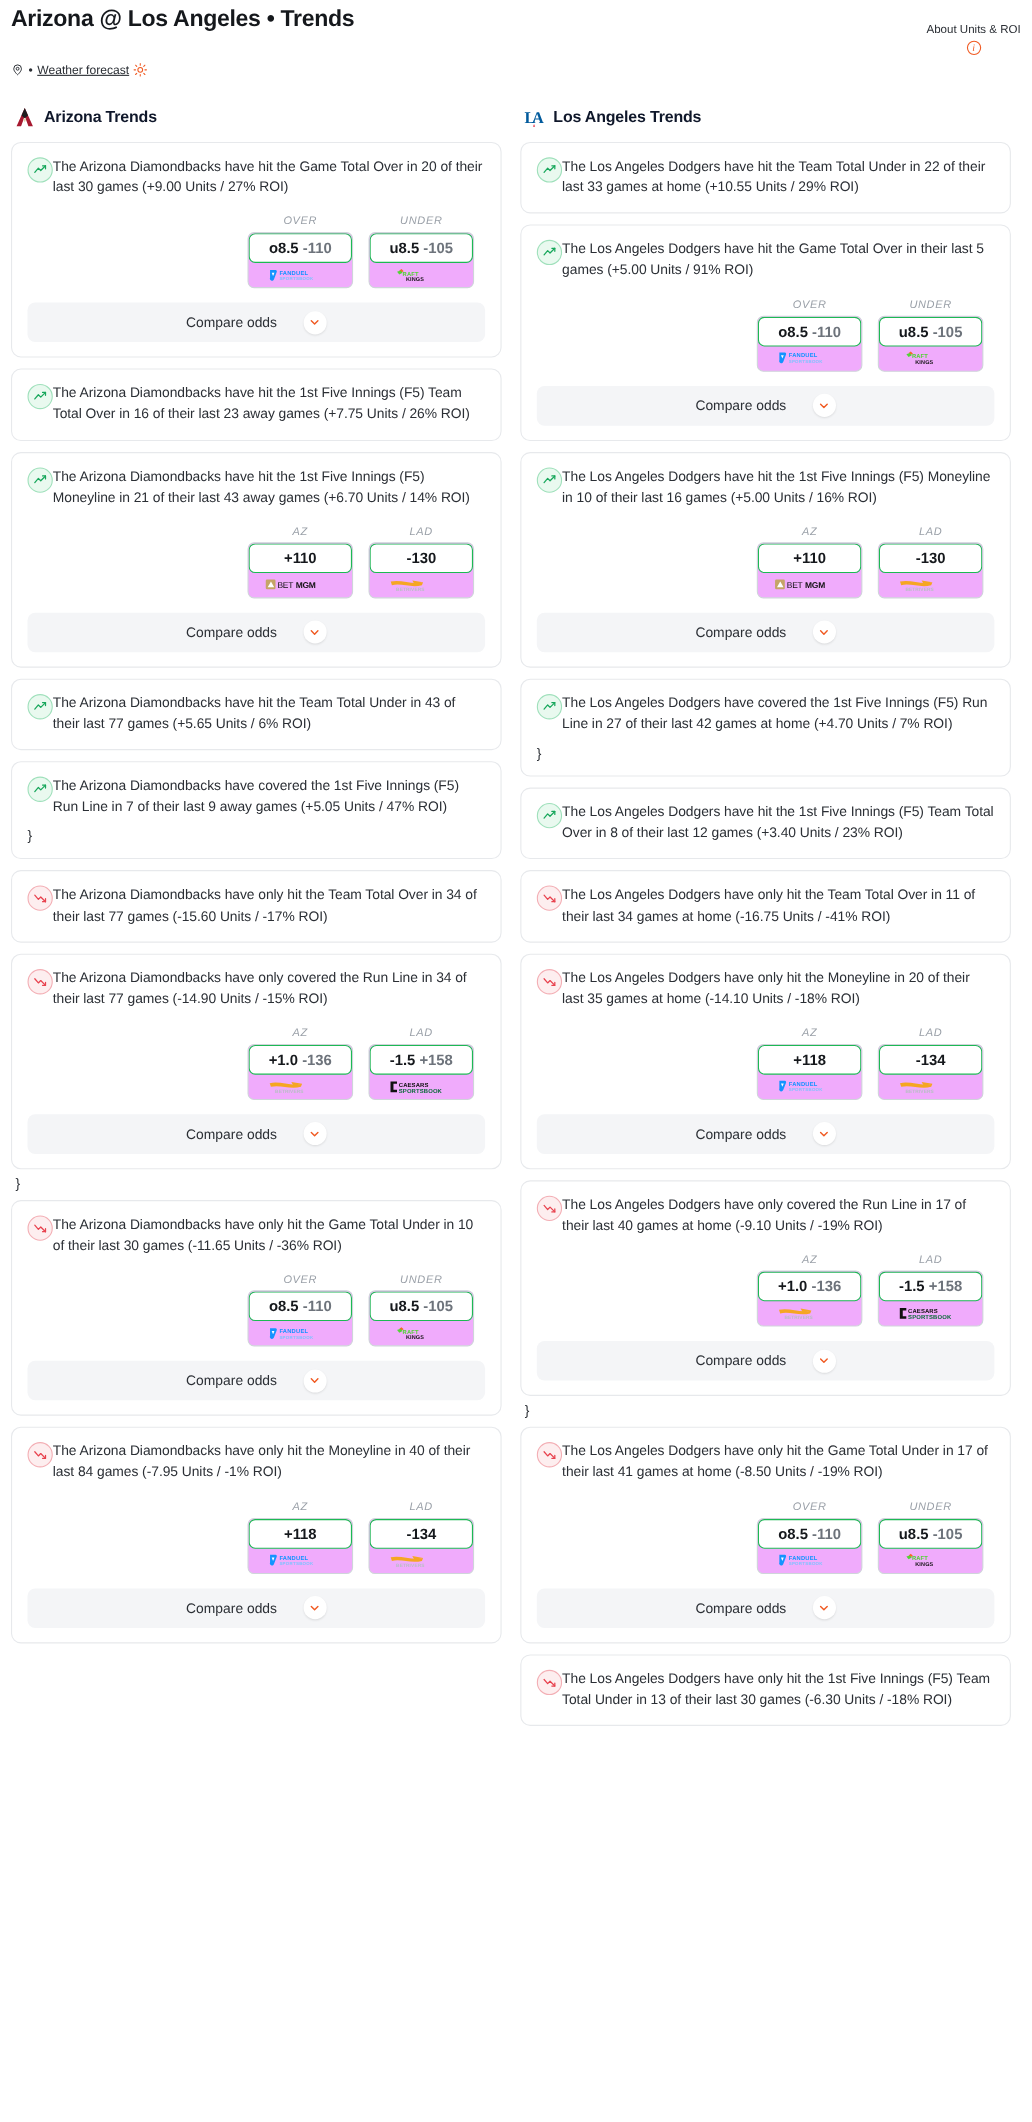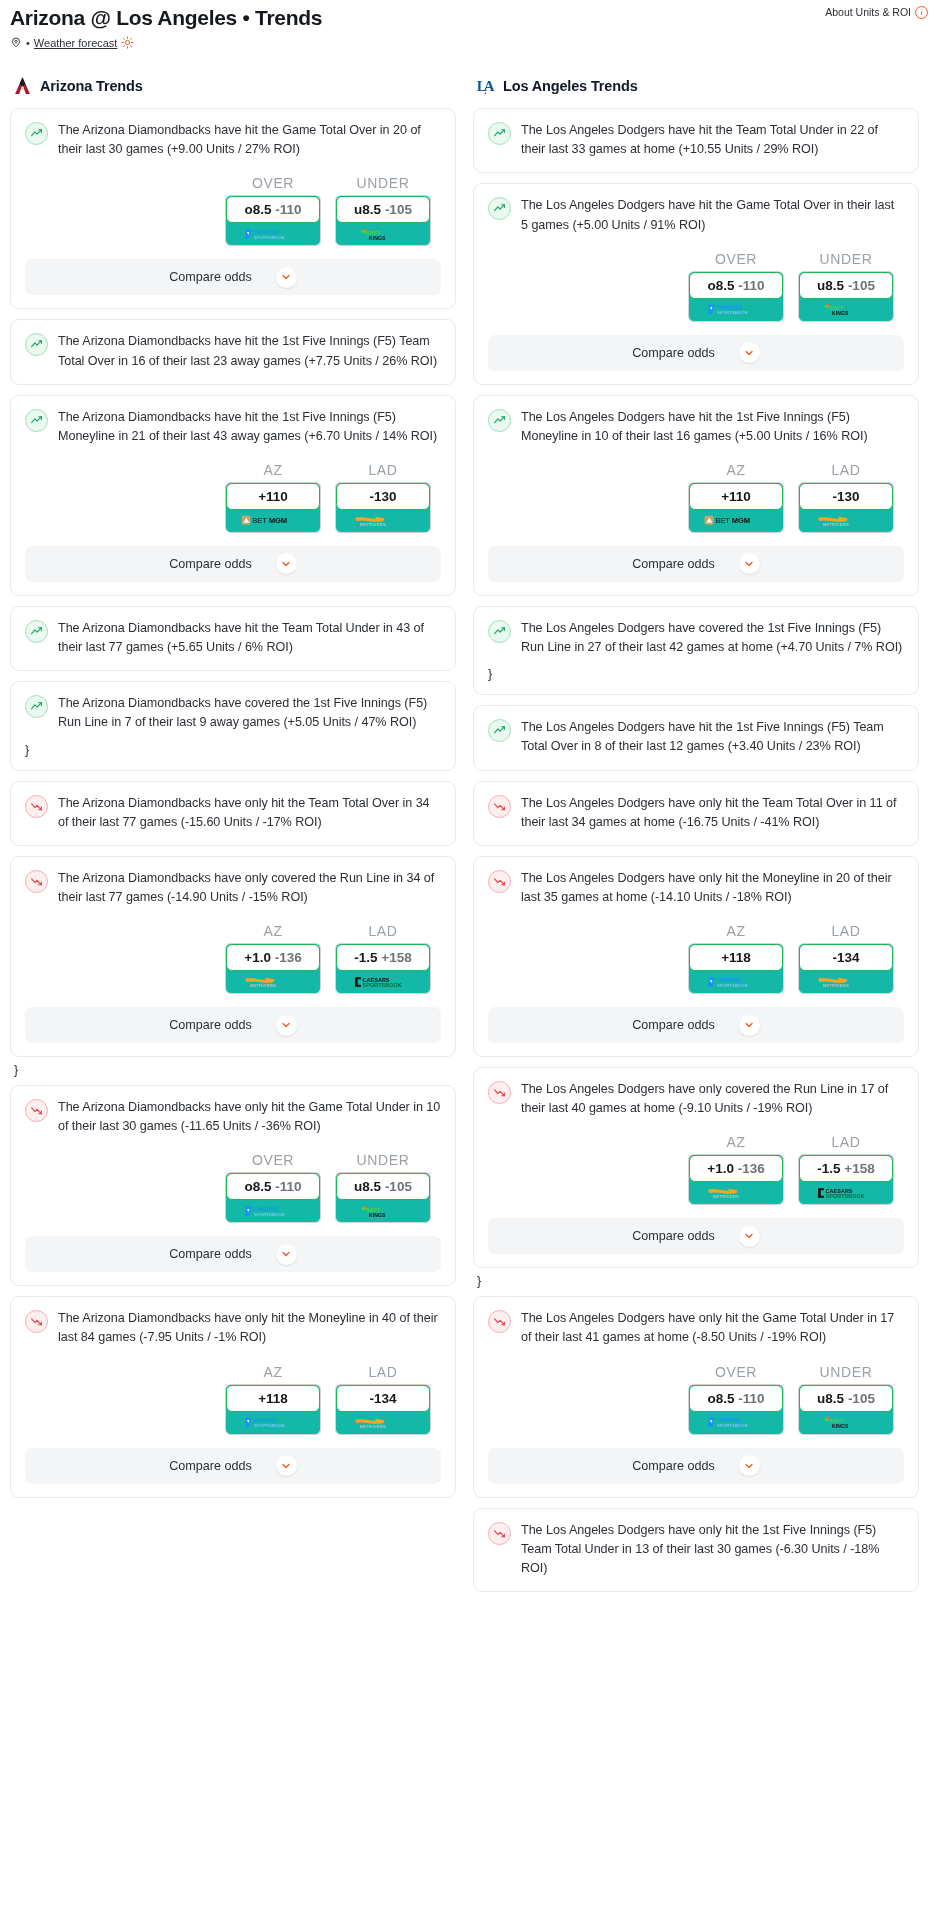--- a/index.html
+++ b/index.html
@@ -20,26 +20,28 @@
   .title-row { display: flex; align-items: flex-start; justify-content: space-between; }
   .page-title {
     font-size: 21px;
     font-weight: bold;
     letter-spacing: -0.3px;
     color: #15181c;
     line-height: 1.1;
   }
   .about-link {
     display: flex;
+    align-items: center;
     gap: 4px;
     font-size: 10.5px;
     color: #2b2f35;
     white-space: nowrap;
-    margin-top: 0;
+    margin-top: 15px;
     cursor: pointer;
+    flex-direction: column;
   }
   .info-circle {
     width: 13px; height: 13px;
     border: 1.2px solid #f05a22;
     border-radius: 50%;
     color: #f05a22;
     font-size: 9px;
     line-height: 11px;
     text-align: center;
     font-style: italic;
@@ -85,21 +87,21 @@
 
   
   .trend-card {
     border: 1px solid #e7e9ec;
     border-radius: 9px;
     background: #fff;
     margin-bottom: 10px;
     padding: 12px 14px 13px 14px;
     position: relative;
   }
-  .trend-top { display: flex; gap: 10px; align-items: flex-start; }
+  .trend-top { display: flex; align-items: flex-start; }
   .trend-icon {
     flex: 0 0 auto;
     width: 23px; height: 23px;
     border-radius: 50%;
     display: flex; align-items: center; justify-content: center;
     margin-top: 1px;
   }
   .trend-icon.up { background: #e9f9ef; border: 1px solid #9fe0bb; }
   .trend-icon.down { background: #fdeeef; border: 1px solid #f3aeb4; }
   .trend-text {
@@ -125,31 +127,32 @@
   .odds-row {
     display: flex;
     justify-content: flex-end;
     gap: 14px;
     margin-top: 16px;
     padding-right: 10px;
   }
   .odds-cell { width: 96px; }
   .odds-label {
     text-align: center;
-    font-size: 14px;
+    font-size: 10px;
     letter-spacing: 0.6px;
     color: #9aa0a8;
     margin-bottom: 4px;
     text-transform: uppercase;
+    font-style: italic;
   }
   .odds-box {
     border: 1px solid #cfd4da;
     border-radius: 6px;
     overflow: hidden;
-    background: #14b8a6;
+    background: #f0abfc;
     cursor: pointer;
   }
   .odds-value {
     border: 1px solid #1db954;
     border-radius: 6px;
     background: #fff;
     text-align: center;
     padding: 5px 2px 5px 2px;
     font-size: 13.5px;
     font-weight: bold;

